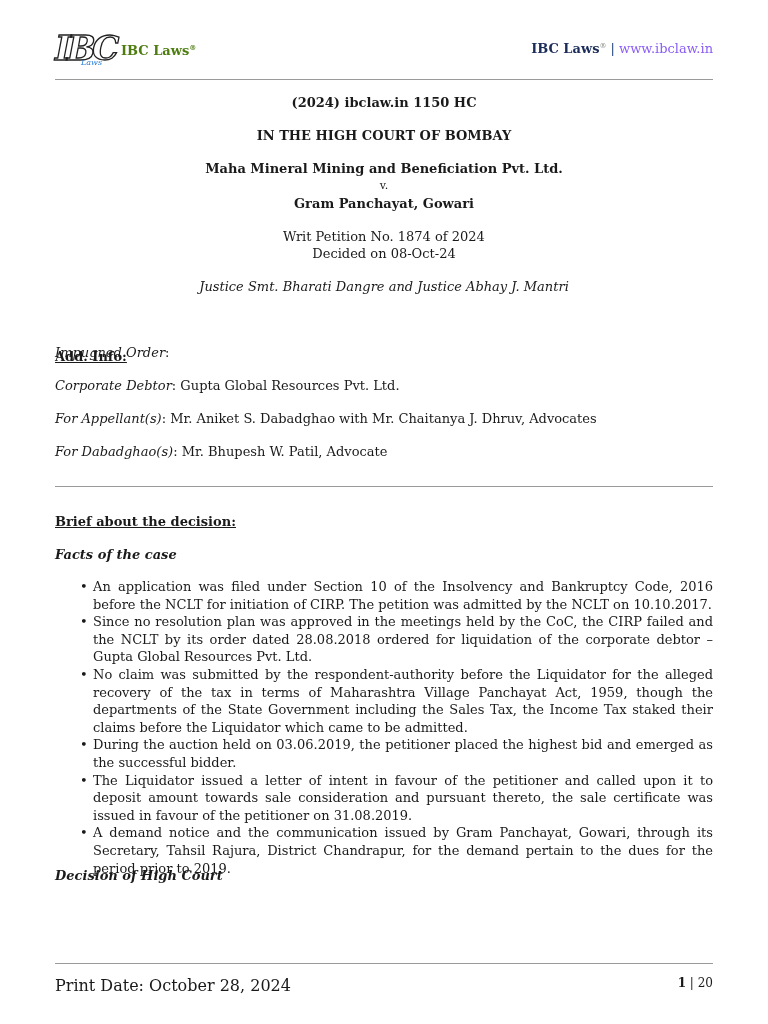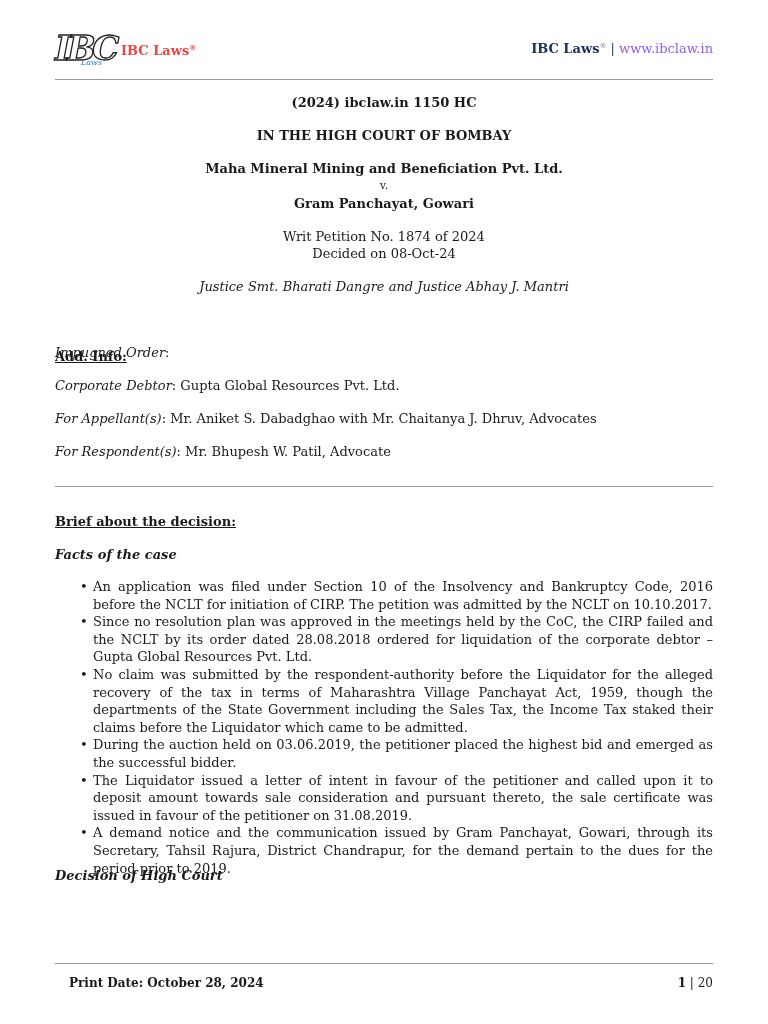--- a/index.html
+++ b/index.html
@@ -14,21 +14,21 @@
     position: absolute; left: 0; top: 0;
     font-family: "DejaVu Serif", serif; font-style: italic; font-weight: bold;
     font-size: 34px; letter-spacing: -4px; color: #ffffff;
     -webkit-text-stroke: 1.3px #222; line-height: 40px;
   }
   .logo-mark .sub {
     position: absolute; left: 26px; top: 30px; font-size: 8px; font-style: italic; color: #2a7fd4;
     font-family: "DejaVu Serif", serif;
   }
   .logo-text {
-    font-family: "DejaVu Serif", serif; font-weight: bold; font-size: 13px; color: #ef4444;
+    font-family: "DejaVu Serif", serif; font-weight: bold; font-size: 13px; color: #4d7c0f;
     margin-left: -2px; margin-top: 2px; text-align: right;
   }
   .logo-text sup { font-size: 7px; }
   .header-right {
     position: absolute; right: 0; top: 13px; font-size: 13px; color: #1c3f7a;
     font-family: "DejaVu Serif", serif;
   }
   .header-right .brand { font-weight: bold; color: #1c2d5a; }
   .header-right sup { font-size: 7px; color: #888; }
   .header-right .url { color: #8b5cf6; }
@@ -37,21 +37,21 @@
   .bold { font-weight: bold; }
   .ital { font-style: italic; }
   .left { position: absolute; left: 55px; width: 658px; font-size: 13px; }
   .uline { text-decoration: underline; font-weight: bold; }
   ul.facts {
     position: absolute; left: 55px; top: 578px; width: 658px; margin: 0; padding: 0 0 0 38px;
     box-sizing: border-box; font-size: 13px; line-height: 17.6px; text-align: justify; list-style: none;
   }
   ul.facts li { position: relative; margin: 0; }
   ul.facts li .bullet { position: absolute; left: -13px; top: 0; }
-  .footer-left { position: absolute; left: 69px; top: 976px; font-size: 12px; font-weight: bold; }
+  .footer-left { position: absolute; left: 55px; top: 976px; font-size: 16px; }
   .footer-right { position: absolute; right: 55px; top: 976px; font-size: 12px; }
 </style>
 </head>
 <body>
 
 <div class="header">
   <div class="logo">
     <div class="logo-mark">
       <span class="ibc">IBC</span>
       <span class="sub">Laws</span>
@@ -70,21 +70,21 @@
 <div class="center" style="top:179px; font-size:11px;">v.</div>
 <div class="center bold" style="top:196px;">Gram Panchayat, Gowari</div>
 <div class="center" style="top:229px;">Writ Petition No. 1874 of 2024</div>
 <div class="center" style="top:246px;">Decided on 08-Oct-24</div>
 <div class="center ital" style="top:279px;">Justice Smt. Bharati Dangre and Justice Abhay J. Mantri</div>
 
 <div class="left uline" style="top:313px;margin-top:36px;">Add. Info:</div>
 <div class="left" style="top:345px;"><span class="ital">Impugned Order</span><span>:</span></div>
 <div class="left" style="top:378px;"><span class="ital">Corporate Debtor</span><span>: Gupta Global Resources Pvt. Ltd.</span></div>
 <div class="left" style="top:411px;"><span class="ital">For Appellant(s)</span><span>: Mr. Aniket S. Dabadghao with Mr. Chaitanya J. Dhruv, Advocates</span></div>
-<div class="left" style="top:444px;"><span class="ital">For Respondent(s)</span><span>: Mr. Bhupesh W. Patil, Advocate</span></div>
+<div class="left" style="top:444px;"><span class="ital">For Dabadghao(s)</span><span>: Mr. Bhupesh W. Patil, Advocate</span></div>
 
 <div class="rule" style="top:486px;"></div>
 
 <div class="left uline" style="top:514px;">Brief about the decision:</div>
 <div class="left bold ital" style="top:547px;">Facts of the case</div>
 
 <ul class="facts">
   <li><span class="bullet">•</span><span>An application was filed under Section 10 of the Insolvency and Bankruptcy Code, 2016 before the NCLT for initiation of CIRP. The petition was admitted by the NCLT on 10.10.2017.</span></li>
   <li><span class="bullet">•</span><span>Since no resolution plan was approved in the meetings held by the CoC, the CIRP failed and the NCLT by its order dated 28.08.2018 ordered for liquidation of the corporate debtor – Gupta Global Resources Pvt. Ltd.</span></li>
   <li><span class="bullet">•</span><span>No claim was submitted by the respondent-authority before the Liquidator for the alleged recovery of the tax in terms of Maharashtra Village Panchayat Act, 1959, though the departments of the State Government including the Sales Tax, the Income Tax staked their claims before the Liquidator which came to be admitted.</span></li>

